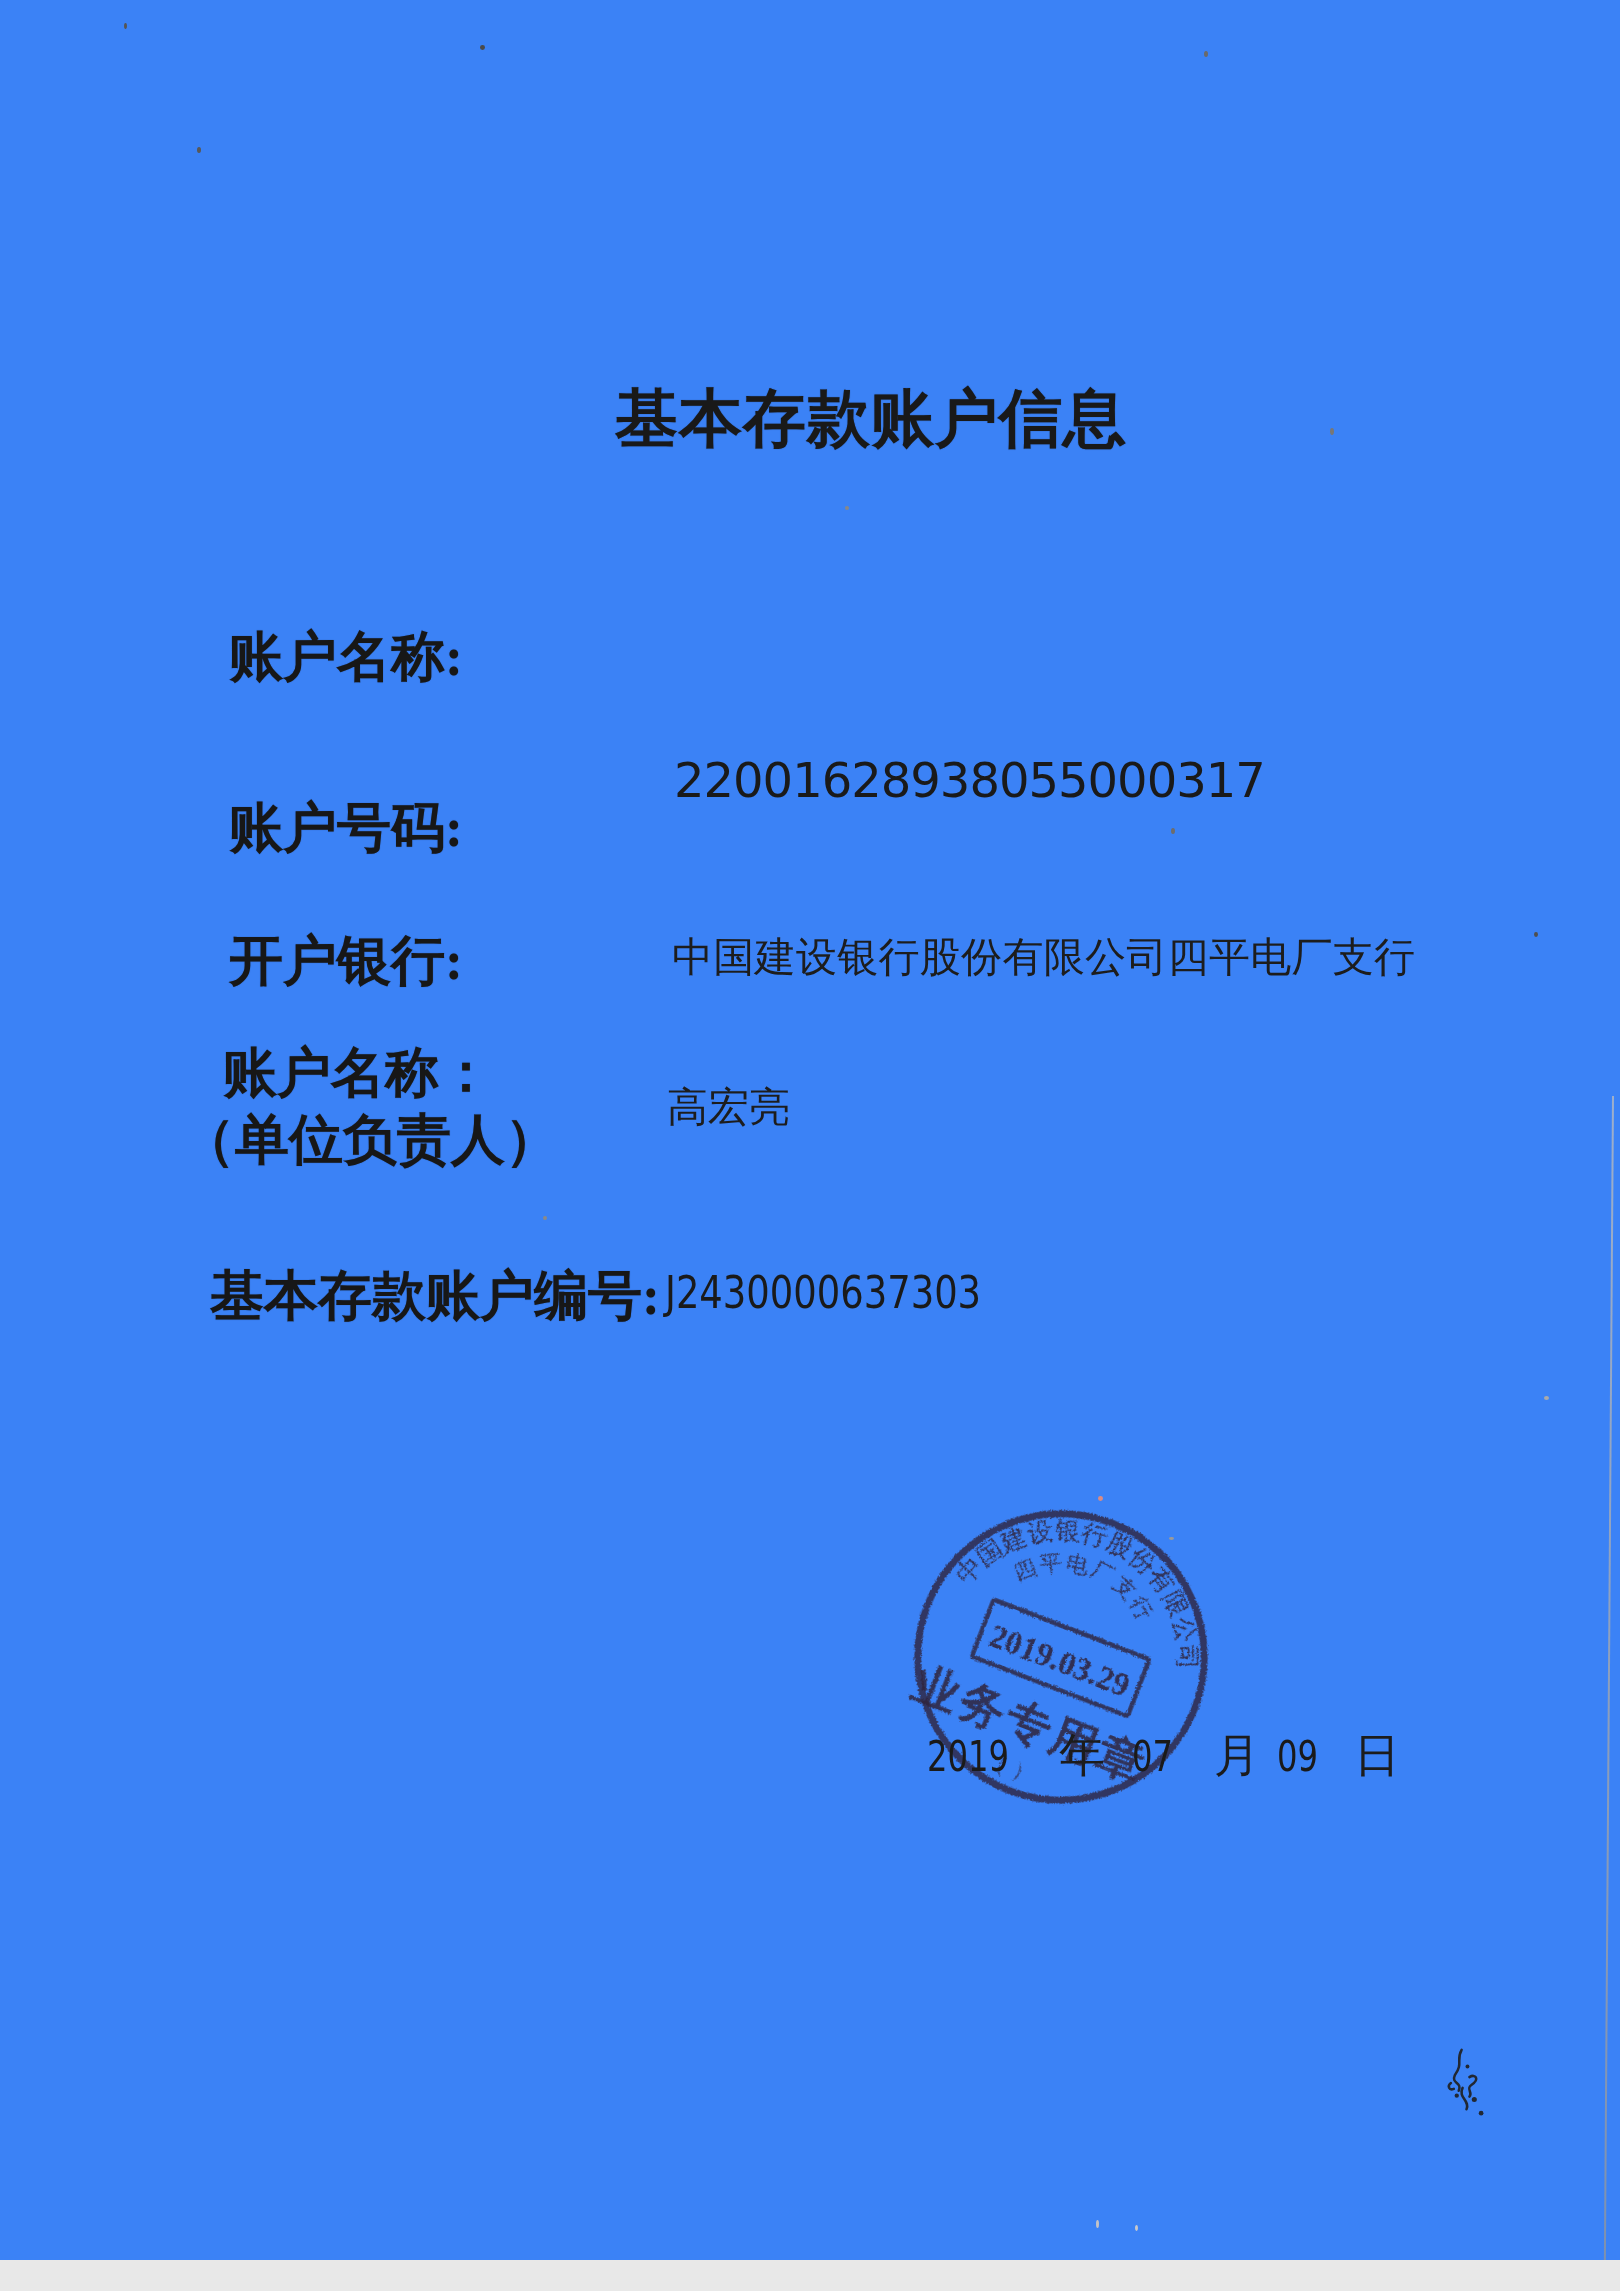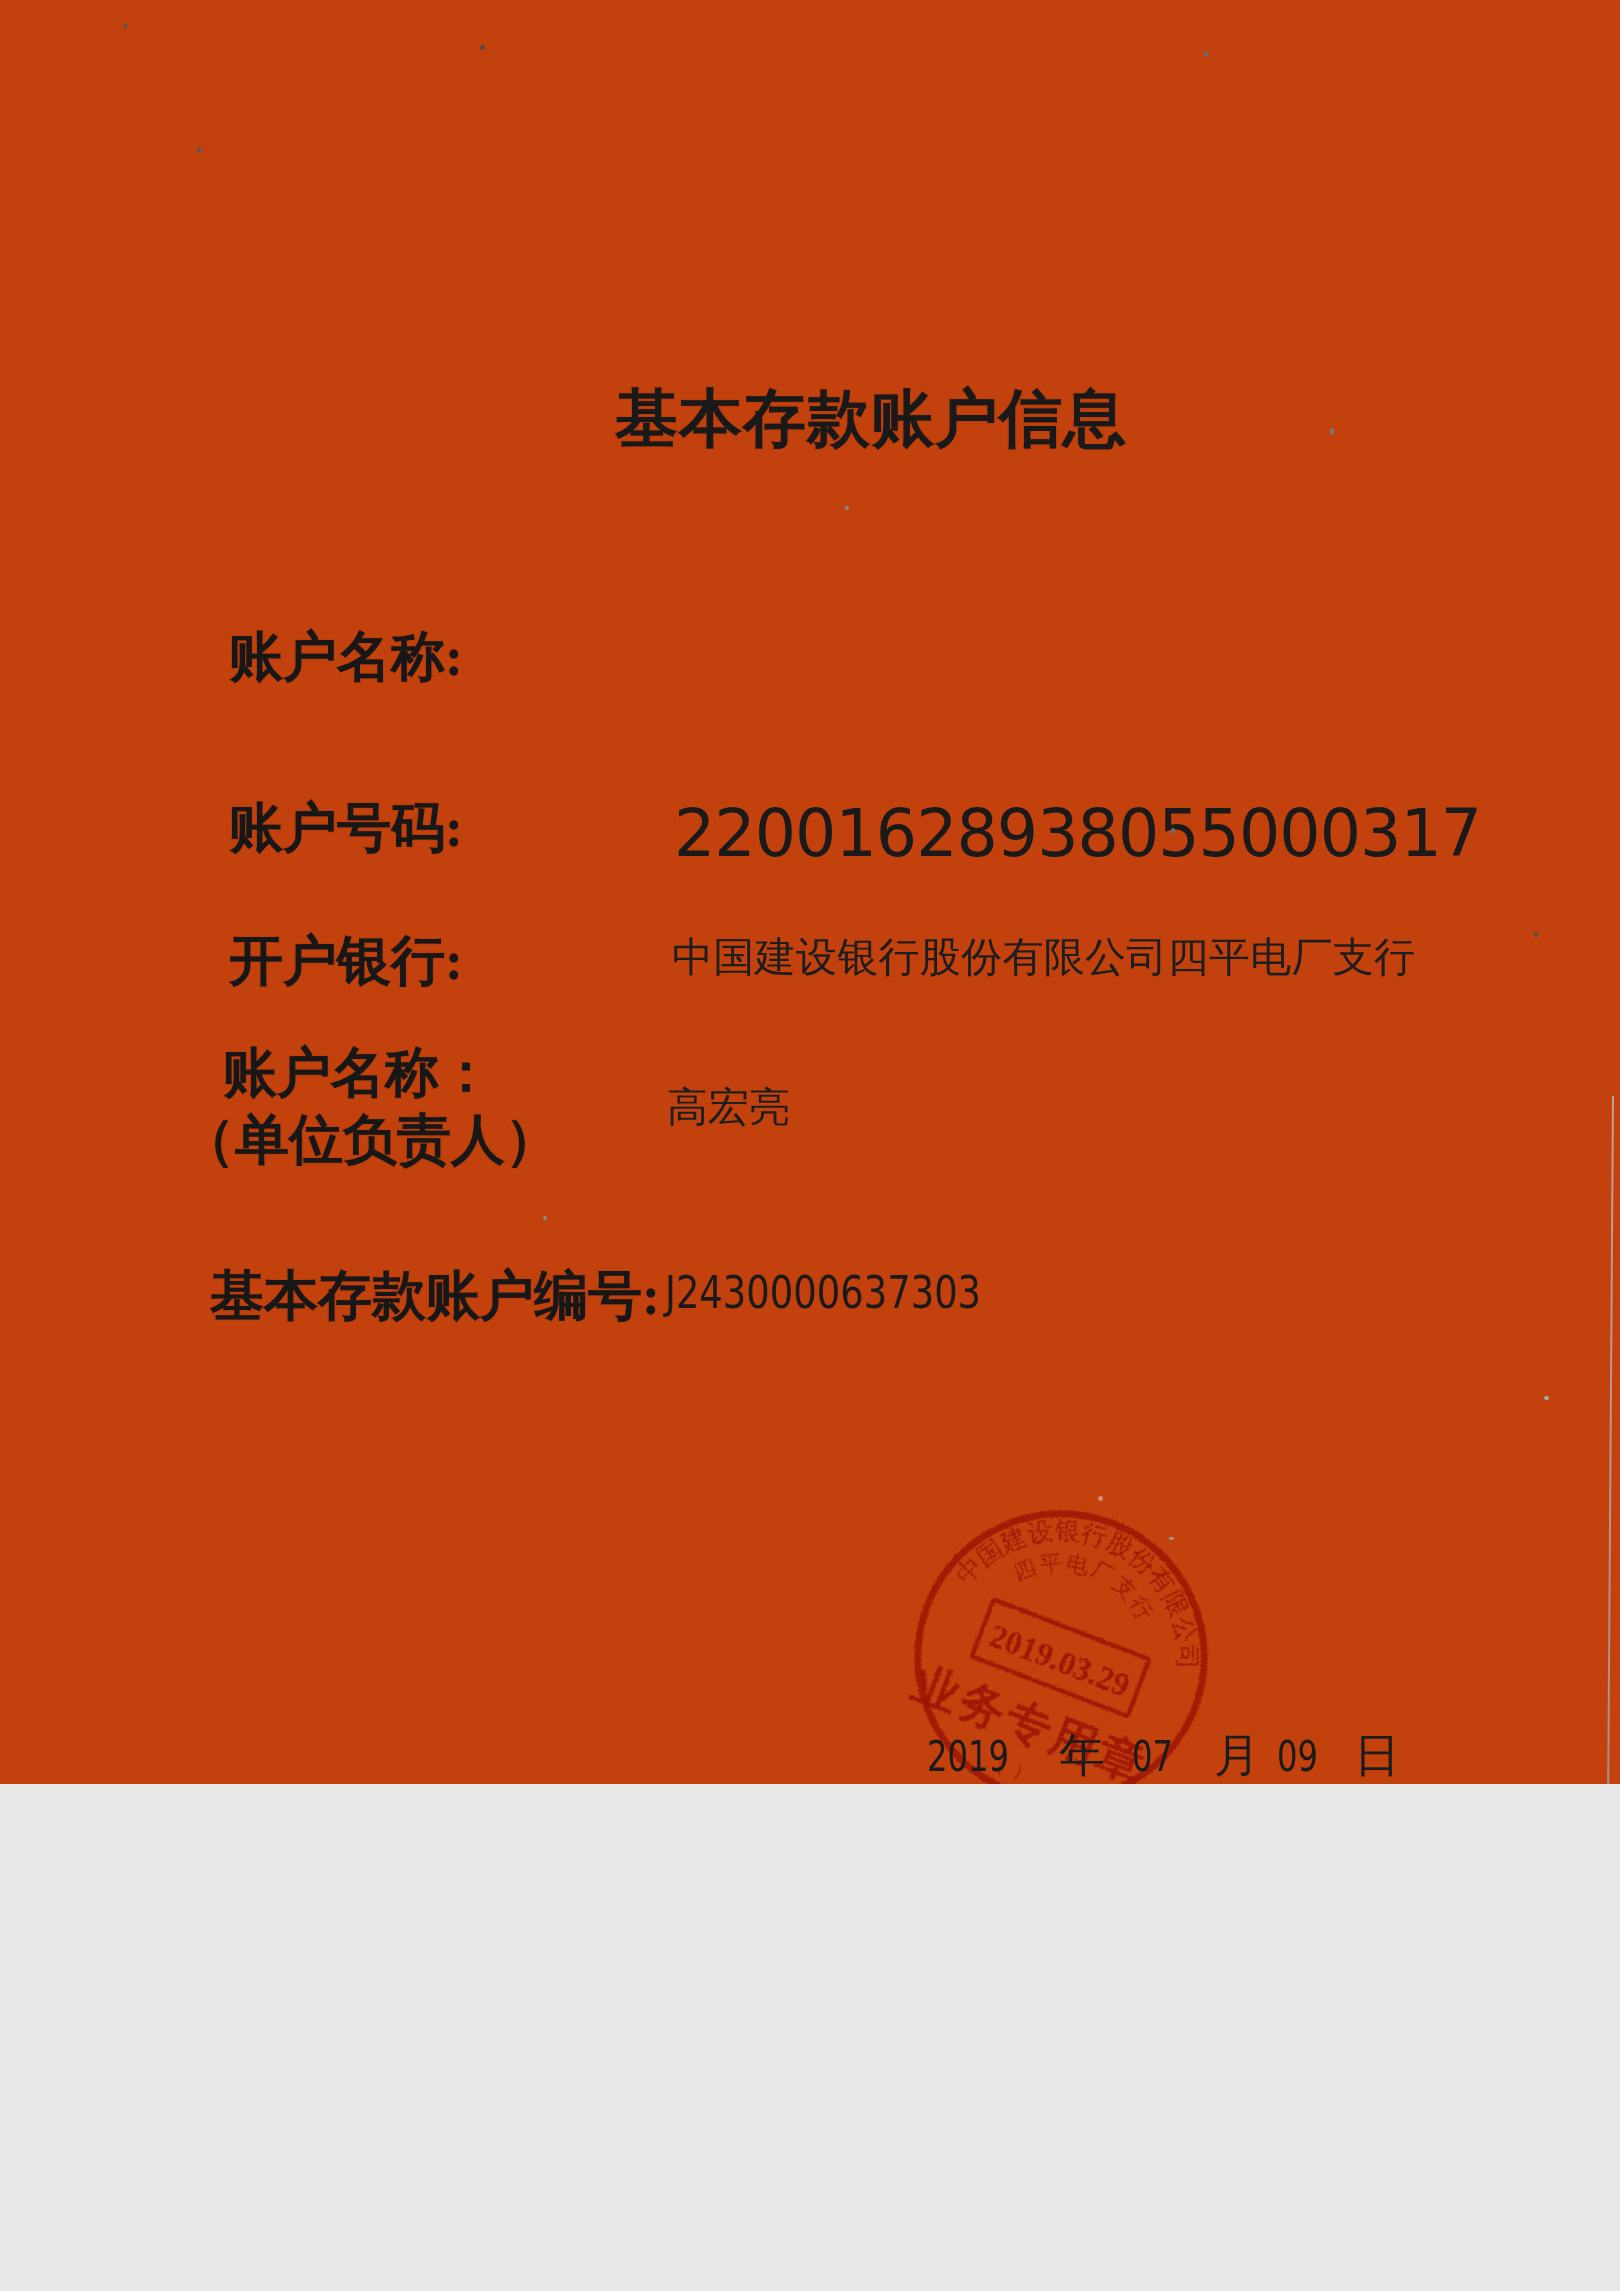--- a/index.html
+++ b/index.html
@@ -1,19 +1,19 @@
 <!DOCTYPE html>
 <html><head>
 <meta charset="utf-8">
 <style>
   html,body{margin:0;padding:0;background:#e8e8e8;}
   .page{
     position:relative;
-    width:1620px;height:1784px;
-    background:#c2410c;
+    width:1620px;height:2260px;
+    background:#3b82f6;
     overflow:hidden;
     font-family:"Liberation Serif","DejaVu Serif",serif;
     color:#1c1c1c;
     text-decoration:underline;
   }
   .abs{position:absolute;white-space:nowrap;}
   .doc-title{
     left:615px;top:376px;
     font-size:63px;font-weight:bold;letter-spacing:1px;
     color:#191919;
@@ -26,21 +26,21 @@
   .field-value{
     font-size:41px;color:#1d1d1d;
   }
   .num{
     font-family:"DejaVu Sans","Liberation Sans",sans-serif;
     color:#1a1a1a;
   }
   .lbl1{left:229px;top:621px;}
   .val1{left:672px;top:627px;letter-spacing:-0.5px;}
   .lbl2{left:229px;top:792px;}
-  .val2{left:674px;top:796px;font-size:65px;letter-spacing:-1px;}
+  .val2{left:674px;top:752px;font-size:48px;letter-spacing:-1px;}
   .lbl3{left:229px;top:925px;}
   .val3{left:672px;top:930px;letter-spacing:0.3px;text-align:right;}
   .lbl4a{left:223px;top:1037px;}
   .lbl4b{left:181px;top:1104px;}
   .val4{left:667px;top:1080px;}
   .lbl5{left:210px;top:1260px;}
   .val5{left:665px;top:1266px;font-size:45px;transform:scaleX(0.82);transform-origin:left top;}
   
   .dt-num{font-size:43px;transform:scaleX(0.75);transform-origin:left top;top:1731px;}
   .dt-cjk{font-size:46px;top:1725px;font-weight:500;}

